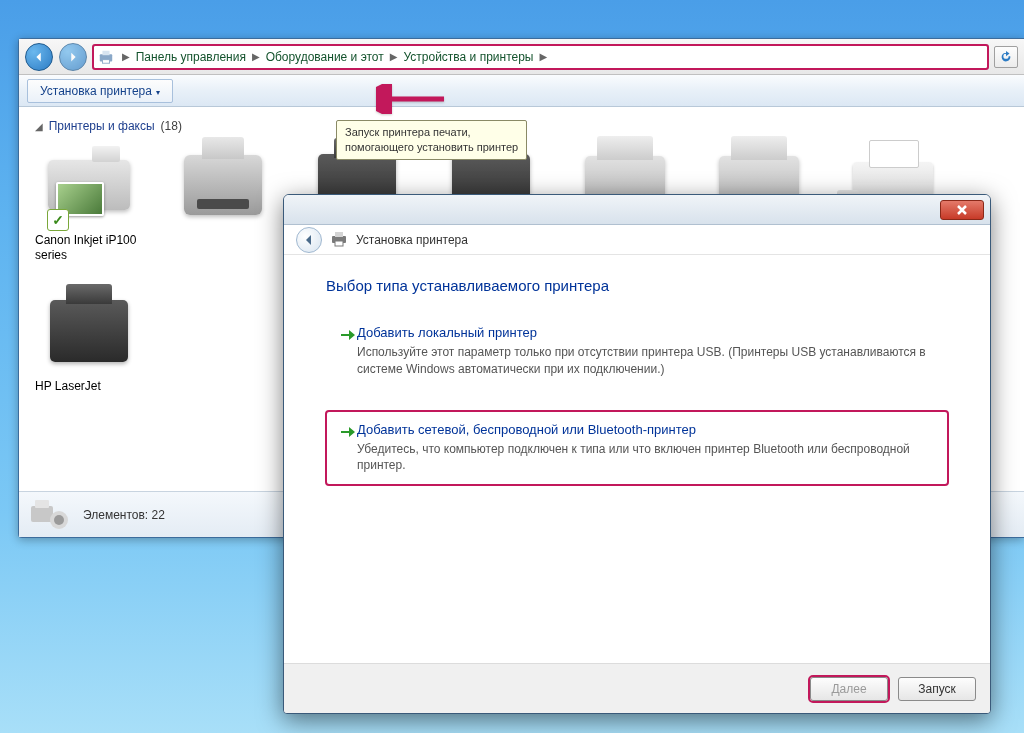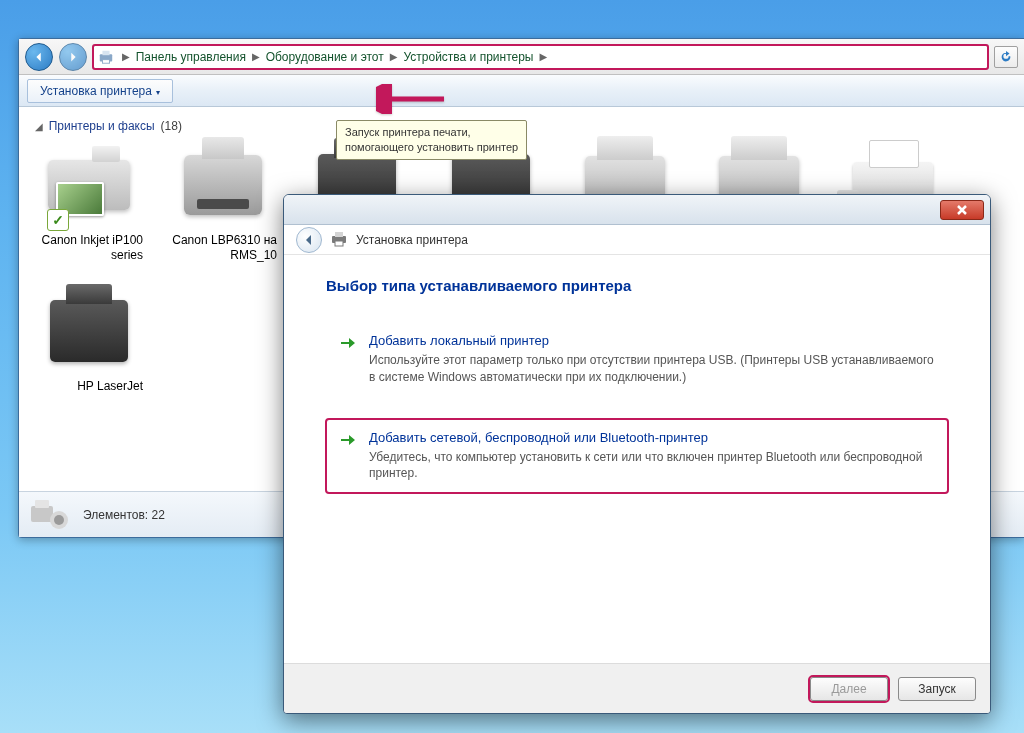--- a/index.html
+++ b/index.html
@@ -61,21 +61,21 @@
 }
 .tool-arrow{position:relative}
 .tool-arrow::after{content:"▾";font-size:8px;margin-left:4px;color:#15428b}
 
 
 .content{flex:1;background:#fff;overflow:hidden;position:relative;padding:8px 16px}
 .cat-header{display:flex;align-items:center;gap:6px;color:#1e3f8e;margin:4px 0 8px}
 .cat-tri{color:#666;font-size:10px}
 .cat-count{color:#404040}
 .dev-grid{display:flex;flex-wrap:wrap;gap:24px 26px}
-.dev{width:108px;text-align:right;cursor:pointer}
+.dev{width:108px;text-align:left;cursor:pointer}
 .dev .thumb{width:96px;height:88px;margin:0 auto 4px;display:flex;align-items:center;justify-content:center;position:relative}
 .dev .label{color:#000;line-height:1.25;word-wrap:break-word}
 
 
 .pr-body{position:relative}
 .pr-gray{width:78px;height:60px;background:linear-gradient(#d8d8d8,#9a9a9a);border-radius:6px;position:relative;box-shadow:0 2px 4px rgba(0,0,0,.25)}
 .pr-gray::before{content:"";position:absolute;top:-18px;left:18px;width:42px;height:22px;background:linear-gradient(#e8e8e8,#c8c8c8);border-radius:3px 3px 0 0}
 .pr-gray::after{content:"";position:absolute;bottom:6px;left:50%;transform:translateX(-50%);width:52px;height:10px;background:#4a4a4a;border-radius:2px}
 .pr-inkjet{width:82px;height:50px;background:linear-gradient(#e6e6e6,#bcbcbc);border-radius:5px;position:relative;box-shadow:0 2px 4px rgba(0,0,0,.25)}
 .pr-inkjet::before{content:"";position:absolute;top:-14px;left:44px;width:28px;height:16px;background:linear-gradient(#f2f2f2,#d2d2d2);border-radius:2px}
@@ -126,23 +126,23 @@
 .wiz-header{
   height:30px;display:flex;align-items:center;gap:8px;padding:0 12px;border-bottom:1px solid #e4e4e4;color:#333
 }
 .wiz-back{
   width:26px;height:26px;border-radius:50%;background:radial-gradient(circle at 35% 35%,#fff,#d8e4f0);
   border:1px solid #a0b8d0;display:flex;align-items:center;justify-content:center
 }
 .wiz-back svg{width:12px;height:12px;fill:#4a6a8a}
 .wiz-prn-icon{width:18px;height:18px}
 .wiz-body{flex:1;padding:22px 42px;overflow:auto}
-.wiz-h1{font-size:15px;color:#003399;font-weight:bold;margin-bottom:28px}
+.wiz-h1{font-size:15px;color:#003399;font-weight:normal;margin-bottom:20px}
 .opt{
-  display:flex;gap:12px;padding:10px 12px;border:1px solid transparent;border-radius:3px;margin-bottom:22px;cursor:pointer
+  display:flex;padding:10px 12px;border:1px solid transparent;border-radius:3px;margin-bottom:22px;cursor:pointer
 }
 .opt.highlight{outline:2px solid #c2185b;outline-offset:-1px}
 .opt .arrow{flex:0 0 18px;padding-top:2px}
 .opt .arrow svg{width:16px;height:16px;fill:#2a9a2a}
 .opt h3{font-size:13px;color:#003399;font-weight:normal;margin-bottom:4px}
 .opt p{font-size:12px;color:#555;line-height:1.4}
 .wiz-footer{
   height:50px;border-top:1px solid #dcdcdc;background:#f0f0f0;
   display:flex;align-items:center;justify-content:flex-end;gap:10px;padding:0 14px
 }
@@ -213,21 +213,20 @@
         <div class="thumb">
             <div class="pr-body pr-inkjet"></div>
             <div class="badge-check"></div>
           </div>
         <div class="label">Canon Inkjet iP100 series</div>
       </div>
       <div class="dev">
         <div class="thumb">
             <div class="pr-body pr-gray"></div>
           </div>
-        <div class="label">Canon LBP6310 на RMS_10</div>
       </div>
       <div class="dev">
           <div class="thumb">
             <div class="pr-body pr-dark"></div>
           </div>
         </div>
       <div class="dev">
           <div class="thumb">
             <div class="pr-body pr-dark"></div>
           </div>
@@ -313,31 +312,31 @@
 
   <div class="wiz-body">
     <h1 class="wiz-h1">Выбор типа устанавливаемого принтера</h1>
 
     <div class="opt">
       <div class="arrow"><svg viewBox="0 0 16 16">
             <path d="M2 7h8V3l6 5-6 5V9H2z"></path>
           </svg></div>
       <div>
         <h3>Добавить локальный принтер</h3>
-        <p>Используйте этот параметр только при отсутствии принтера USB. (Принтеры USB устанавливаемого в системе Windows автоматически при их подключении.)</p>
+        <p>Используйте этот параметр только при отсутствии принтера USB. (Принтеры USB устанавливаются в системе Windows автоматически при их подключении.)</p>
       </div>
     </div>
 
     <div class="opt highlight">
       <div class="arrow"><svg viewBox="0 0 16 16">
             <path d="M2 7h8V3l6 5-6 5V9H2z"></path>
           </svg></div>
       <div>
         <h3>Добавить сетевой, беспроводной или Bluetooth-принтер</h3>
-        <p>Убедитесь, что компьютер установить к сети или что включен принтер Bluetooth или беспроводной принтер.</p>
+        <p>Убедитесь, что компьютер подключен к типа или что включен принтер Bluetooth или беспроводной принтер.</p>
       </div>
     </div>
   </div>
 
   <div class="wiz-footer">
     <button class="btn disabled highlight">Далее</button>
     <button class="btn">Запуск</button>
   </div>
 </div>
 

